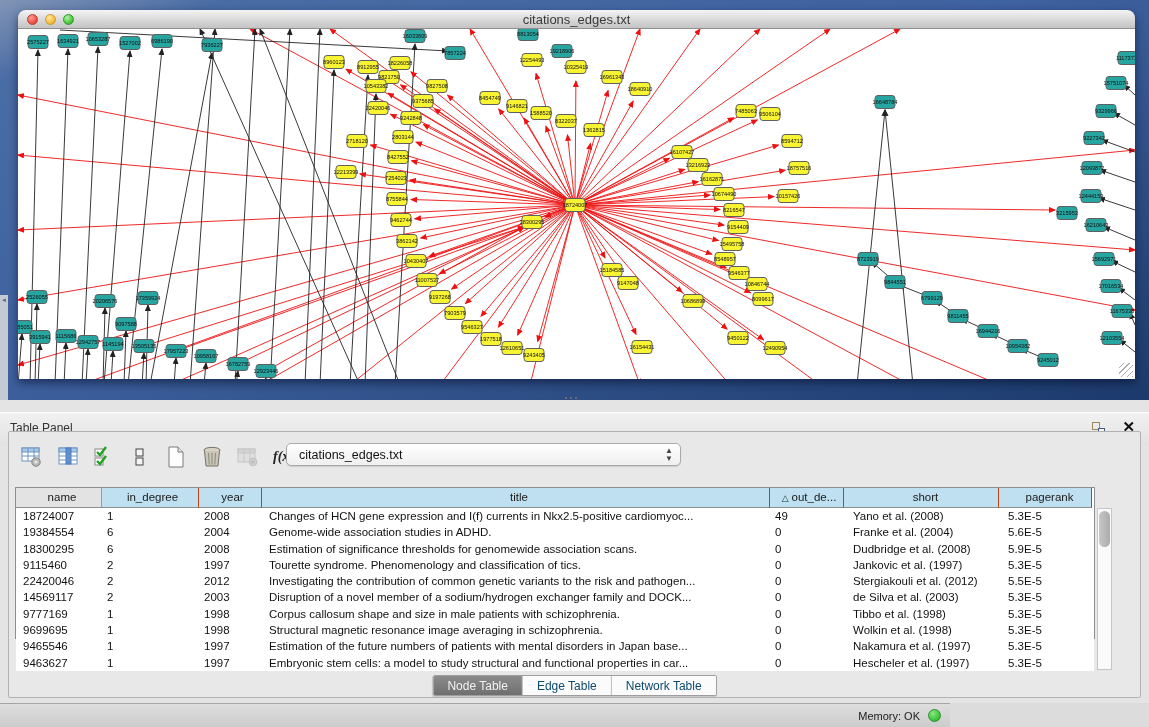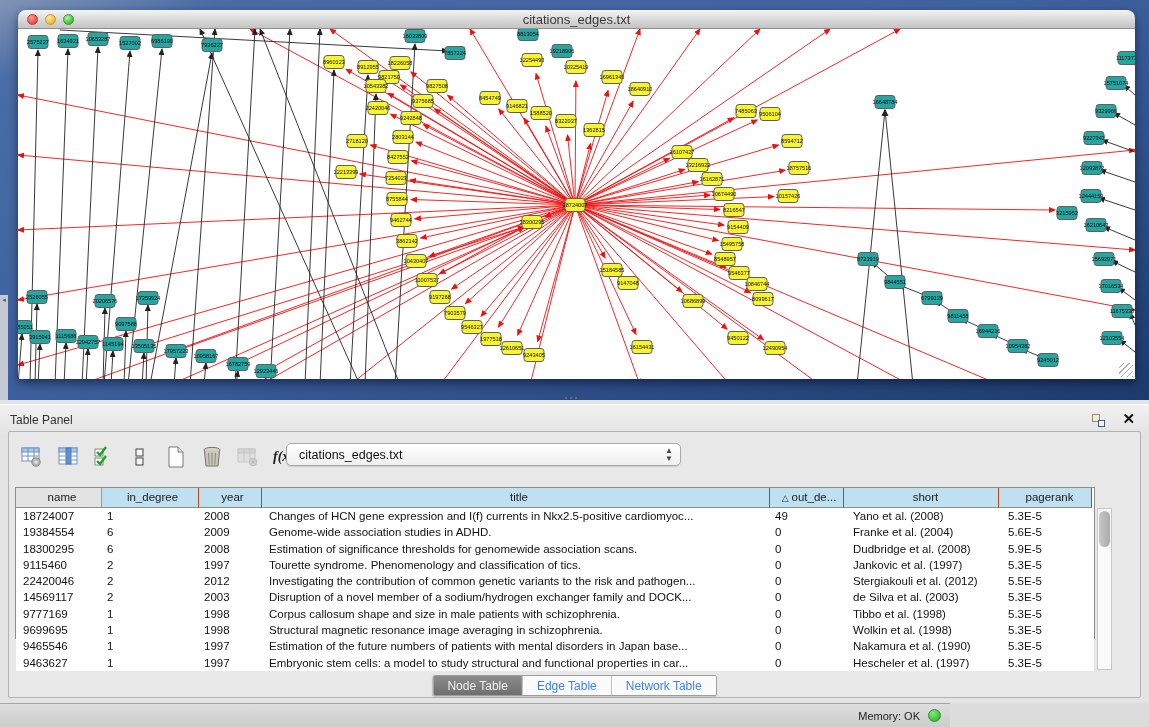--- a/index.html
+++ b/index.html
@@ -28,21 +28,21 @@
     background:repeating-linear-gradient(135deg,transparent 0 3px,#9a9a9a 3px 4px);opacity:.8;}
 
   
   .grip-dots{position:absolute;left:563px;top:395px;width:16px;height:7px;z-index:5;
     background:radial-gradient(circle 1.4px at 3px 3px,#6b6b6b 90%,transparent),
                radial-gradient(circle 1.4px at 8px 3px,#6b6b6b 90%,transparent),
                radial-gradient(circle 1.4px at 13px 3px,#6b6b6b 90%,transparent);}
 
   
   .table-panel{position:absolute;left:0;top:400px;width:1149px;height:303px;background:#e4e4e4;}
-  .panel-header{position:absolute;left:0;top:4px;width:100%;height:34px;
+  .panel-header{position:absolute;left:0;top:12px;width:100%;height:34px;
     background:linear-gradient(#f1f1f1,#e2e2e2);border-top:1px solid #fdfdfd;}
   .panel-title{position:absolute;left:10px;top:8px;font-size:12px;color:#333;}
   .float-icon{position:absolute;right:44px;top:9px;width:13px;height:13px;}
   .float-icon .back{position:absolute;left:0;top:0;width:8px;height:8px;border:1.5px solid #9b8a52;}
   .float-icon .front{position:absolute;right:0;bottom:0;width:7px;height:7px;border:1.5px solid #47597f;background:#f5f5f5;}
   .close-x{position:absolute;right:14px;top:5px;font-size:15px;font-weight:bold;color:#111;cursor:default;}
 
   .panel-body{position:absolute;left:8px;top:31px;width:1133px;height:267px;
     background:#e8e8e8;border:1px solid #b2b2b2;border-radius:2px;}
   .toolbar{position:absolute;left:10px;top:10px;height:30px;display:flex;align-items:center;gap:11px;}
@@ -70,21 +70,21 @@
   .c5{width:155px;padding-left:9px;}
   .c6{width:93px;padding-left:9px;}
   .vscroll{position:absolute;left:1082px;top:21px;width:15px;height:162px;background:#fafafa;
     border:1px solid #c6c6c6;}
   .vthumb{position:absolute;left:1px;top:2px;width:11px;height:36px;background:linear-gradient(90deg,#c7c7c7,#ababab);
     border-radius:6px;}
 
   .tabs{position:absolute;left:50%;transform:translateX(-50%);top:243px;height:21px;display:flex;
     border:1px solid #9d9d9d;border-radius:2px;overflow:hidden;background:#fbfbfb;
     box-shadow:0 1px 1px rgba(0,0,0,.15);}
-  .tab{height:100%;padding:0 14px;font-size:12px;line-height:20px;color:#3b82f6;background:#fbfbfb;
+  .tab{height:100%;padding:0 14px;font-size:12px;line-height:20px;color:#0c4a6e;background:#fbfbfb;
     border-right:1px solid #b9b9b9;}
   .tab:last-child{border-right:none;}
   .tab.selected{background:linear-gradient(#8b8b8b,#6f6f6f);color:#f2f2f2;}
 
   
   .statusbar{position:absolute;left:0;top:703px;width:950px;height:24px;
     background:linear-gradient(#dedede,#cccccc);border-top:1px solid #a5a5a5;}
   .mem-label{position:absolute;right:30px;top:6px;font-size:11px;color:#222;}
   .mem-dot{position:absolute;right:9px;top:5px;width:13px;height:13px;border-radius:50%;
     background:radial-gradient(circle at 35% 30%,#8ae87e,#3cc43c 65%,#2b9e2b);border:1px solid #2e8f2e;}
@@ -565,21 +565,21 @@
                 <div class="td c1">1</div>
                 <div class="td c2">2008</div>
                 <div class="td c3">Changes of HCN gene expression and I(f) currents in Nkx2.5-positive cardiomyoc...</div>
                 <div class="td c4">49</div>
                 <div class="td c5">Yano et al. (2008)</div>
                 <div class="td c6">5.3E-5</div>
               </div>
               <div class="tr">
                 <div class="td c0">19384554</div>
                 <div class="td c1">6</div>
-                <div class="td c2">2009</div>
+                <div class="td c2">2004</div>
                 <div class="td c3">Genome-wide association studies in ADHD.</div>
                 <div class="td c4">0</div>
                 <div class="td c5">Franke et al. (2004)</div>
                 <div class="td c6">5.6E-5</div>
               </div>
               <div class="tr">
                 <div class="td c0">18300295</div>
                 <div class="td c1">6</div>
                 <div class="td c2">2008</div>
                 <div class="td c3">Estimation of significance thresholds for genomewide association scans.</div>
@@ -631,21 +631,21 @@
                 <div class="td c4">0</div>
                 <div class="td c5">Wolkin et al. (1998)</div>
                 <div class="td c6">5.3E-5</div>
               </div>
               <div class="tr">
                 <div class="td c0">9465546</div>
                 <div class="td c1">1</div>
                 <div class="td c2">1997</div>
                 <div class="td c3">Estimation of the future numbers of patients with mental disorders in Japan base...</div>
                 <div class="td c4">0</div>
-                <div class="td c5">Nakamura et al. (1990)</div>
+                <div class="td c5">Nakamura et al. (1997)</div>
                 <div class="td c6">5.3E-5</div>
               </div>
               <div class="tr">
                 <div class="td c0">9463627</div>
                 <div class="td c1">1</div>
                 <div class="td c2">1997</div>
                 <div class="td c3">Embryonic stem cells: a model to study structural and functional properties in car...</div>
                 <div class="td c4">0</div>
                 <div class="td c5">Hescheler et al. (1997)</div>
                 <div class="td c6">5.3E-5</div>

